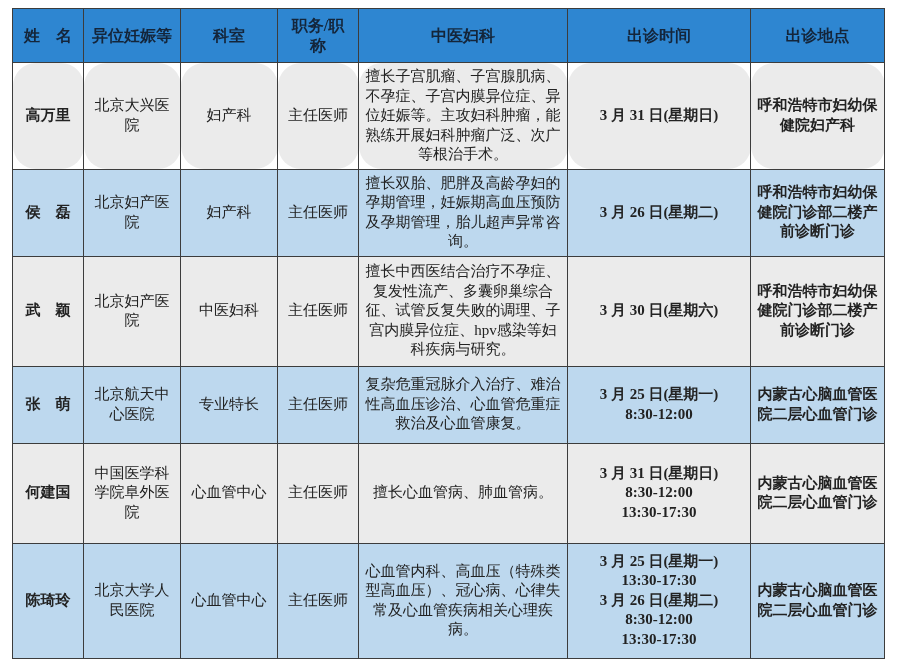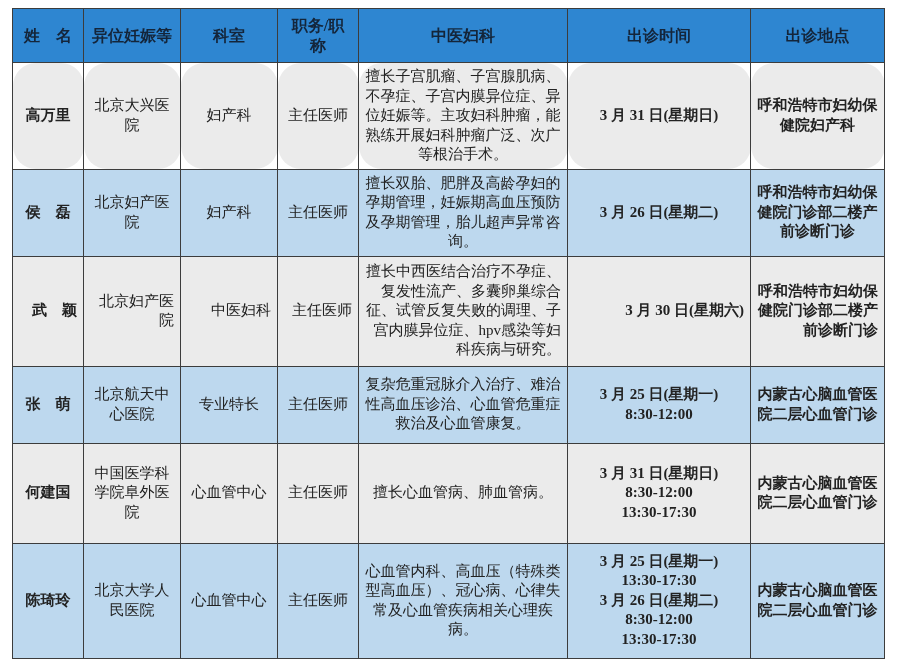--- a/index.html
+++ b/index.html
@@ -38,21 +38,21 @@
     color: var(--header-text, #14253a);
     font-weight: bold;
     font-size: 16px;
     height: 54px;
     line-height: 1.25;
   }
   tbody tr:nth-child(odd) td { background: var(--row-bg, #ebebeb); }
   tbody tr:nth-child(even) td { background: var(--row-alt-bg, #bdd8ee); }
   tr.r1 td { height: 86px; border-radius: 23px; }
   tr.r2 td { height: 86px; }
-  tr.r3 td { height: 110px; text-align: right; }
+  tr.r3 td { height: 110px; }
   tr.r4 td { height: 77px; }
   tr.r5 td { height: 100px; }
   tr.r6 td { height: 115px; }
   td.c-specialty {
     text-align: left;
     text-align: justify;
     padding: 4px 9px;
   }
   td.c-time, td.c-location {
     font-weight: bold;

